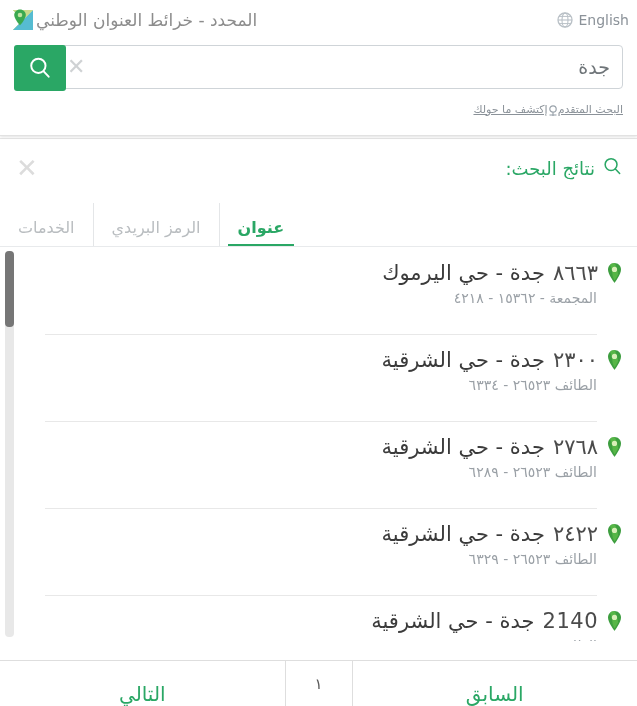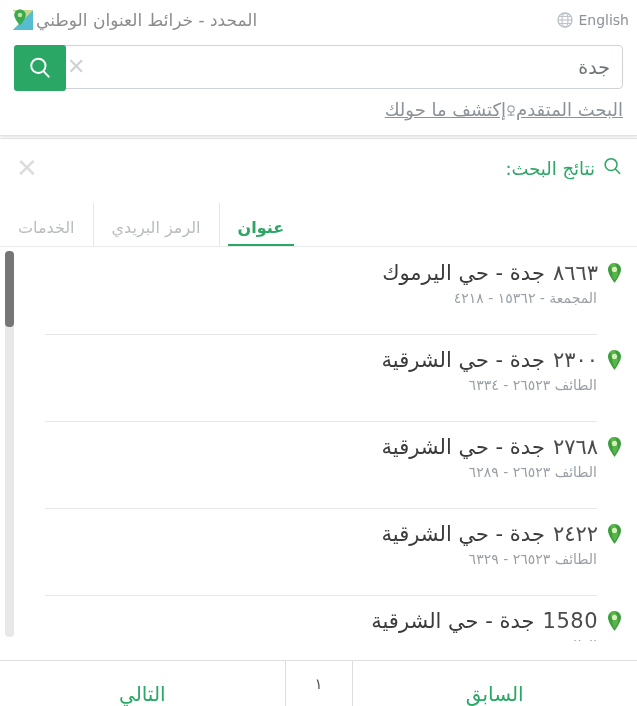--- a/index.html
+++ b/index.html
@@ -120,21 +120,21 @@
   
   .links-row {
     height: 30px;
     display: flex;
     align-items: center;
     gap: 0px;
     padding: 0 14px;
     direction: rtl;
   }
   .link {
-    font-size: 18px;
+    font-size: 11px;
     color: #8b9299;
     text-decoration: underline;
     cursor: pointer;
     white-space: nowrap;
   }
   .around-icon {
     width: 14px; height: 14px;
     display: inline-block;
     vertical-align: -2px;
     margin: 0 -2px;
@@ -504,21 +504,21 @@
 
         <div class="result-row">
           <div class="result-main">
             <span class="pin-icon">
               <svg viewBox="0 0 17 22" width="17" height="22">
                 <path d="M8.5 1 C4.9 1 2 3.9 2 7.5 C2 12.4 8.5 21 8.5 21 C8.5 21 15 12.4 15 7.5 C15 3.9 12.1 1 8.5 1 Z" fill="#3d9e3f"></path>
                 <path d="M8.5 1 C6.7 1 5.1 1.7 4 2.9 C5.1 5 6.4 9 6.6 14 C7.4 16.6 8.5 18.4 8.5 18.4 C8.5 18.4 10.5 15.7 12.2 12.2 C11.2 7 9.9 3 8.5 1 Z" fill="#5fbd4a" opacity="0.75"></path>
                 <circle cx="8.5" cy="7.4" r="2.6" fill="#d8efb8"></circle>
               </svg>
             </span>
-            <span class="result-num">1580</span>
+            <span class="result-num">2140</span>
             <span class="result-name">جدة - حي الشرقية</span>
           </div>
           <div class="result-sub">الطائف ٢٦٥٢٣ - ٦٣٢٦</div>
         </div>
 
       </div>
     </div>
 
     <div class="pagination">
       <div class="page-prev">

